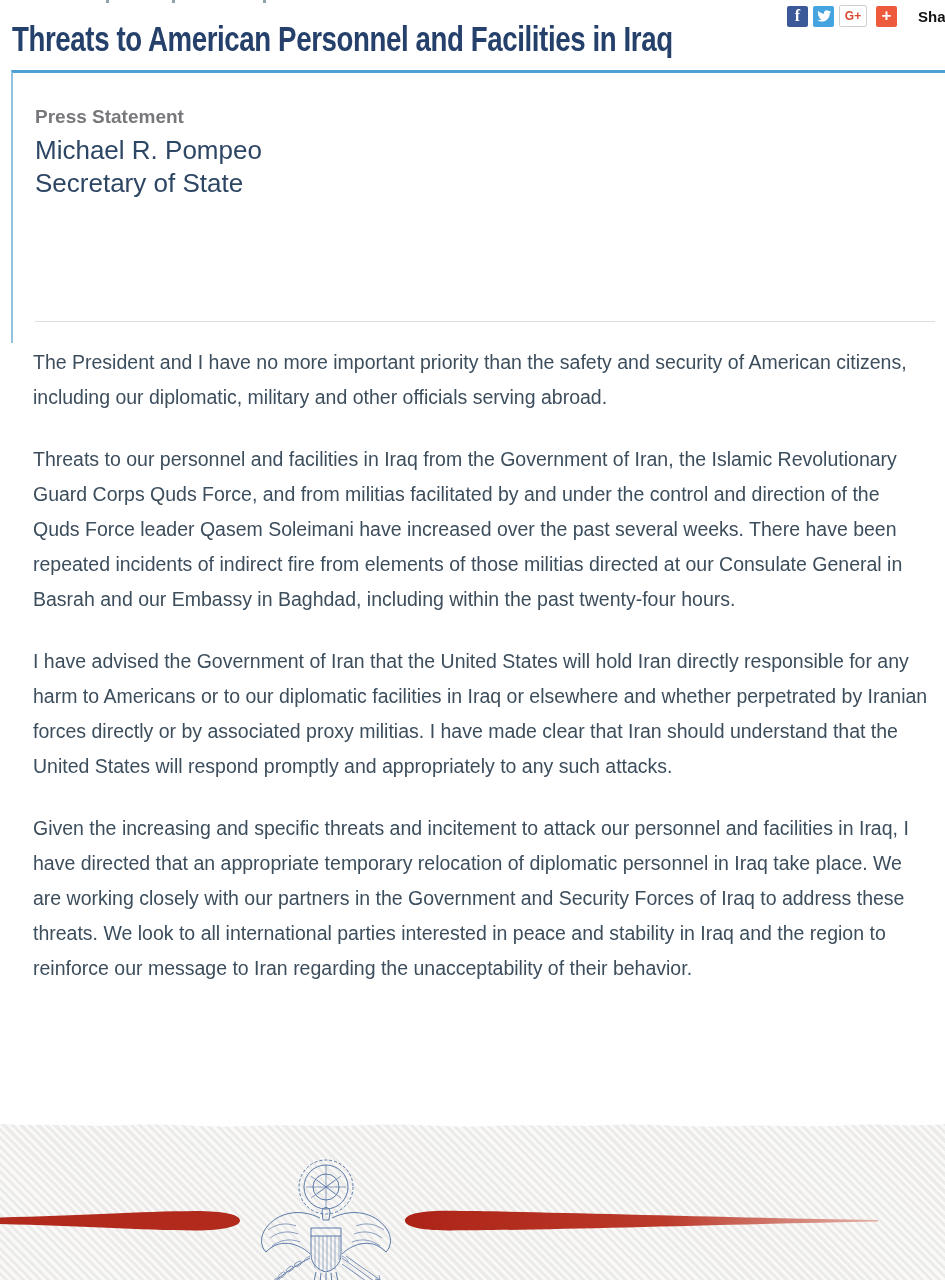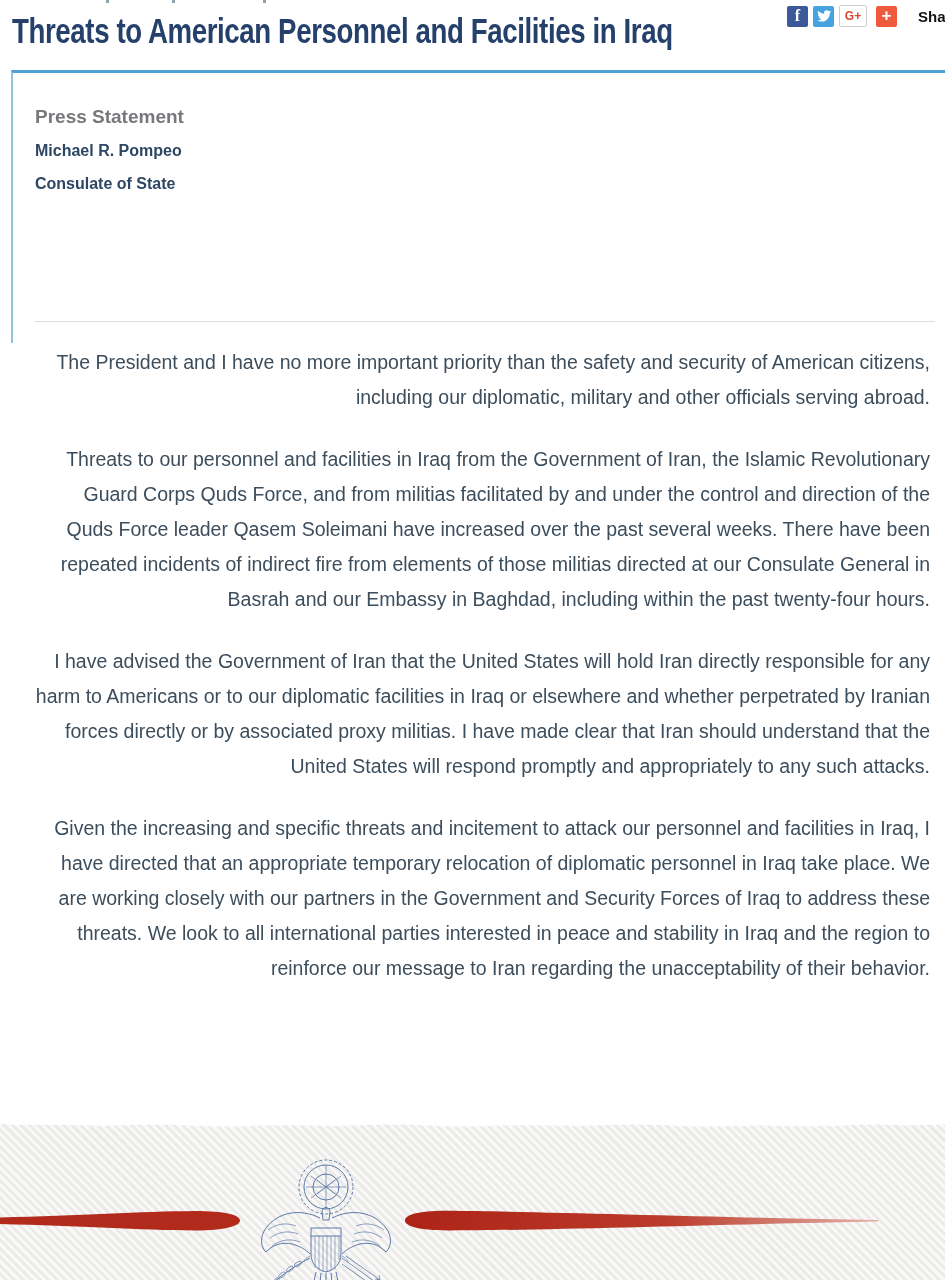--- a/index.html
+++ b/index.html
@@ -10,21 +10,21 @@
     overflow:hidden;
     background:#ffffff;
     font-family:"Liberation Sans", sans-serif;
   }
 
   
   .top-remnants { position:absolute; top:0; left:0; width:945px; height:4px; overflow:hidden; }
   .top-remnants i { position:absolute; top:0; width:3px; height:3px; background:#8fa3ad; }
 
   
-  .title-row { position:absolute; top:8px; left:12px; right:0; }
+  .title-row { position:absolute; top:16px; left:12px; right:0; }
   h1.page-title {
     display:inline-block;
     font-size:35px; line-height:46px; font-weight:bold;
     color:#24406b; letter-spacing:-0.5px; white-space:nowrap;
     transform:scaleX(0.79); transform-origin:left center;
   }
 
   
   .share-bar { position:absolute; top:5px; left:787px; display:flex; align-items:center; white-space:nowrap; }
   .share-btn {
@@ -43,28 +43,28 @@
   .share-label { font-size:15px; font-weight:bold; color:#121212; margin-left:16px; }
 
   
   .statement-box {
     position:absolute; top:70px; left:11px; right:0; height:273px;
     border-top:3px solid #4e9fd4;
     border-left:2px solid #8fc3e0;
     padding:27px 16px 0 22px;
   }
   .statement-box .kicker { font-size:19px; font-weight:bold; line-height:33.5px; color:#77787b; }
-  .statement-box .meta-line { font-size:16px; font-weight:bold; line-height:33.5px; color:#2d4664; }
+  .statement-box .meta-line { font-size:26px; font-weight:normal; line-height:33.5px; color:#2d4664; }
   .statement-divider {
     position:absolute; left:22px; right:10px; top:248px;
     border:none; border-top:1px solid #dedede; height:0;
   }
 
   
-  .article { position:absolute; top:345px; left:33px; width:897px;text-align:right; }
+  .article { position:absolute; top:345px; left:33px; width:897px; }
   .article p {
     font-size:19.5px; line-height:35px; color:#3c4d5c;
     margin:0 0 27px 0;
   }
 
   
   .footer {
     position:absolute; top:1121px; left:0; width:945px; height:159px;
     background:
       repeating-linear-gradient(45deg,
@@ -103,21 +103,21 @@
   </div>
   <div class="share-btn share-st">
     <span>+</span>
   </div>
   <span class="share-label">Share</span>
 </div>
 
 <div class="statement-box">
   <p class="kicker">Press Statement</p>
   <p class="meta-line">Michael R. Pompeo</p>
-  <p class="meta-line">Consulate of State</p>
+  <p class="meta-line">Secretary of State</p>
   <hr class="statement-divider">
 </div>
 
 <div class="article">
   <p>The President and I have no more important priority than the safety and security of American citizens, including our diplomatic, military and other officials serving abroad.</p>
   <p>Threats to our personnel and facilities in Iraq from the Government of Iran, the Islamic Revolutionary Guard Corps Quds Force, and from militias facilitated by and under the control and direction of the Quds Force leader Qasem Soleimani have increased over the past several weeks. There have been repeated incidents of indirect fire from elements of those militias directed at our Consulate General in Basrah and our Embassy in Baghdad, including within the past twenty-four hours.</p>
   <p>I have advised the Government of Iran that the United States will hold Iran directly responsible for any harm to Americans or to our diplomatic facilities in Iraq or elsewhere and whether perpetrated by Iranian forces directly or by associated proxy militias. I have made clear that Iran should understand that the United States will respond promptly and appropriately to any such attacks.</p>
   <p>Given the increasing and specific threats and incitement to attack our personnel and facilities in Iraq, I have directed that an appropriate temporary relocation of diplomatic personnel in Iraq take place. We are working closely with our partners in the Government and Security Forces of Iraq to address these threats. We look to all international parties interested in peace and stability in Iraq and the region to reinforce our message to Iran regarding the unacceptability of their behavior.</p>
 </div>
 

